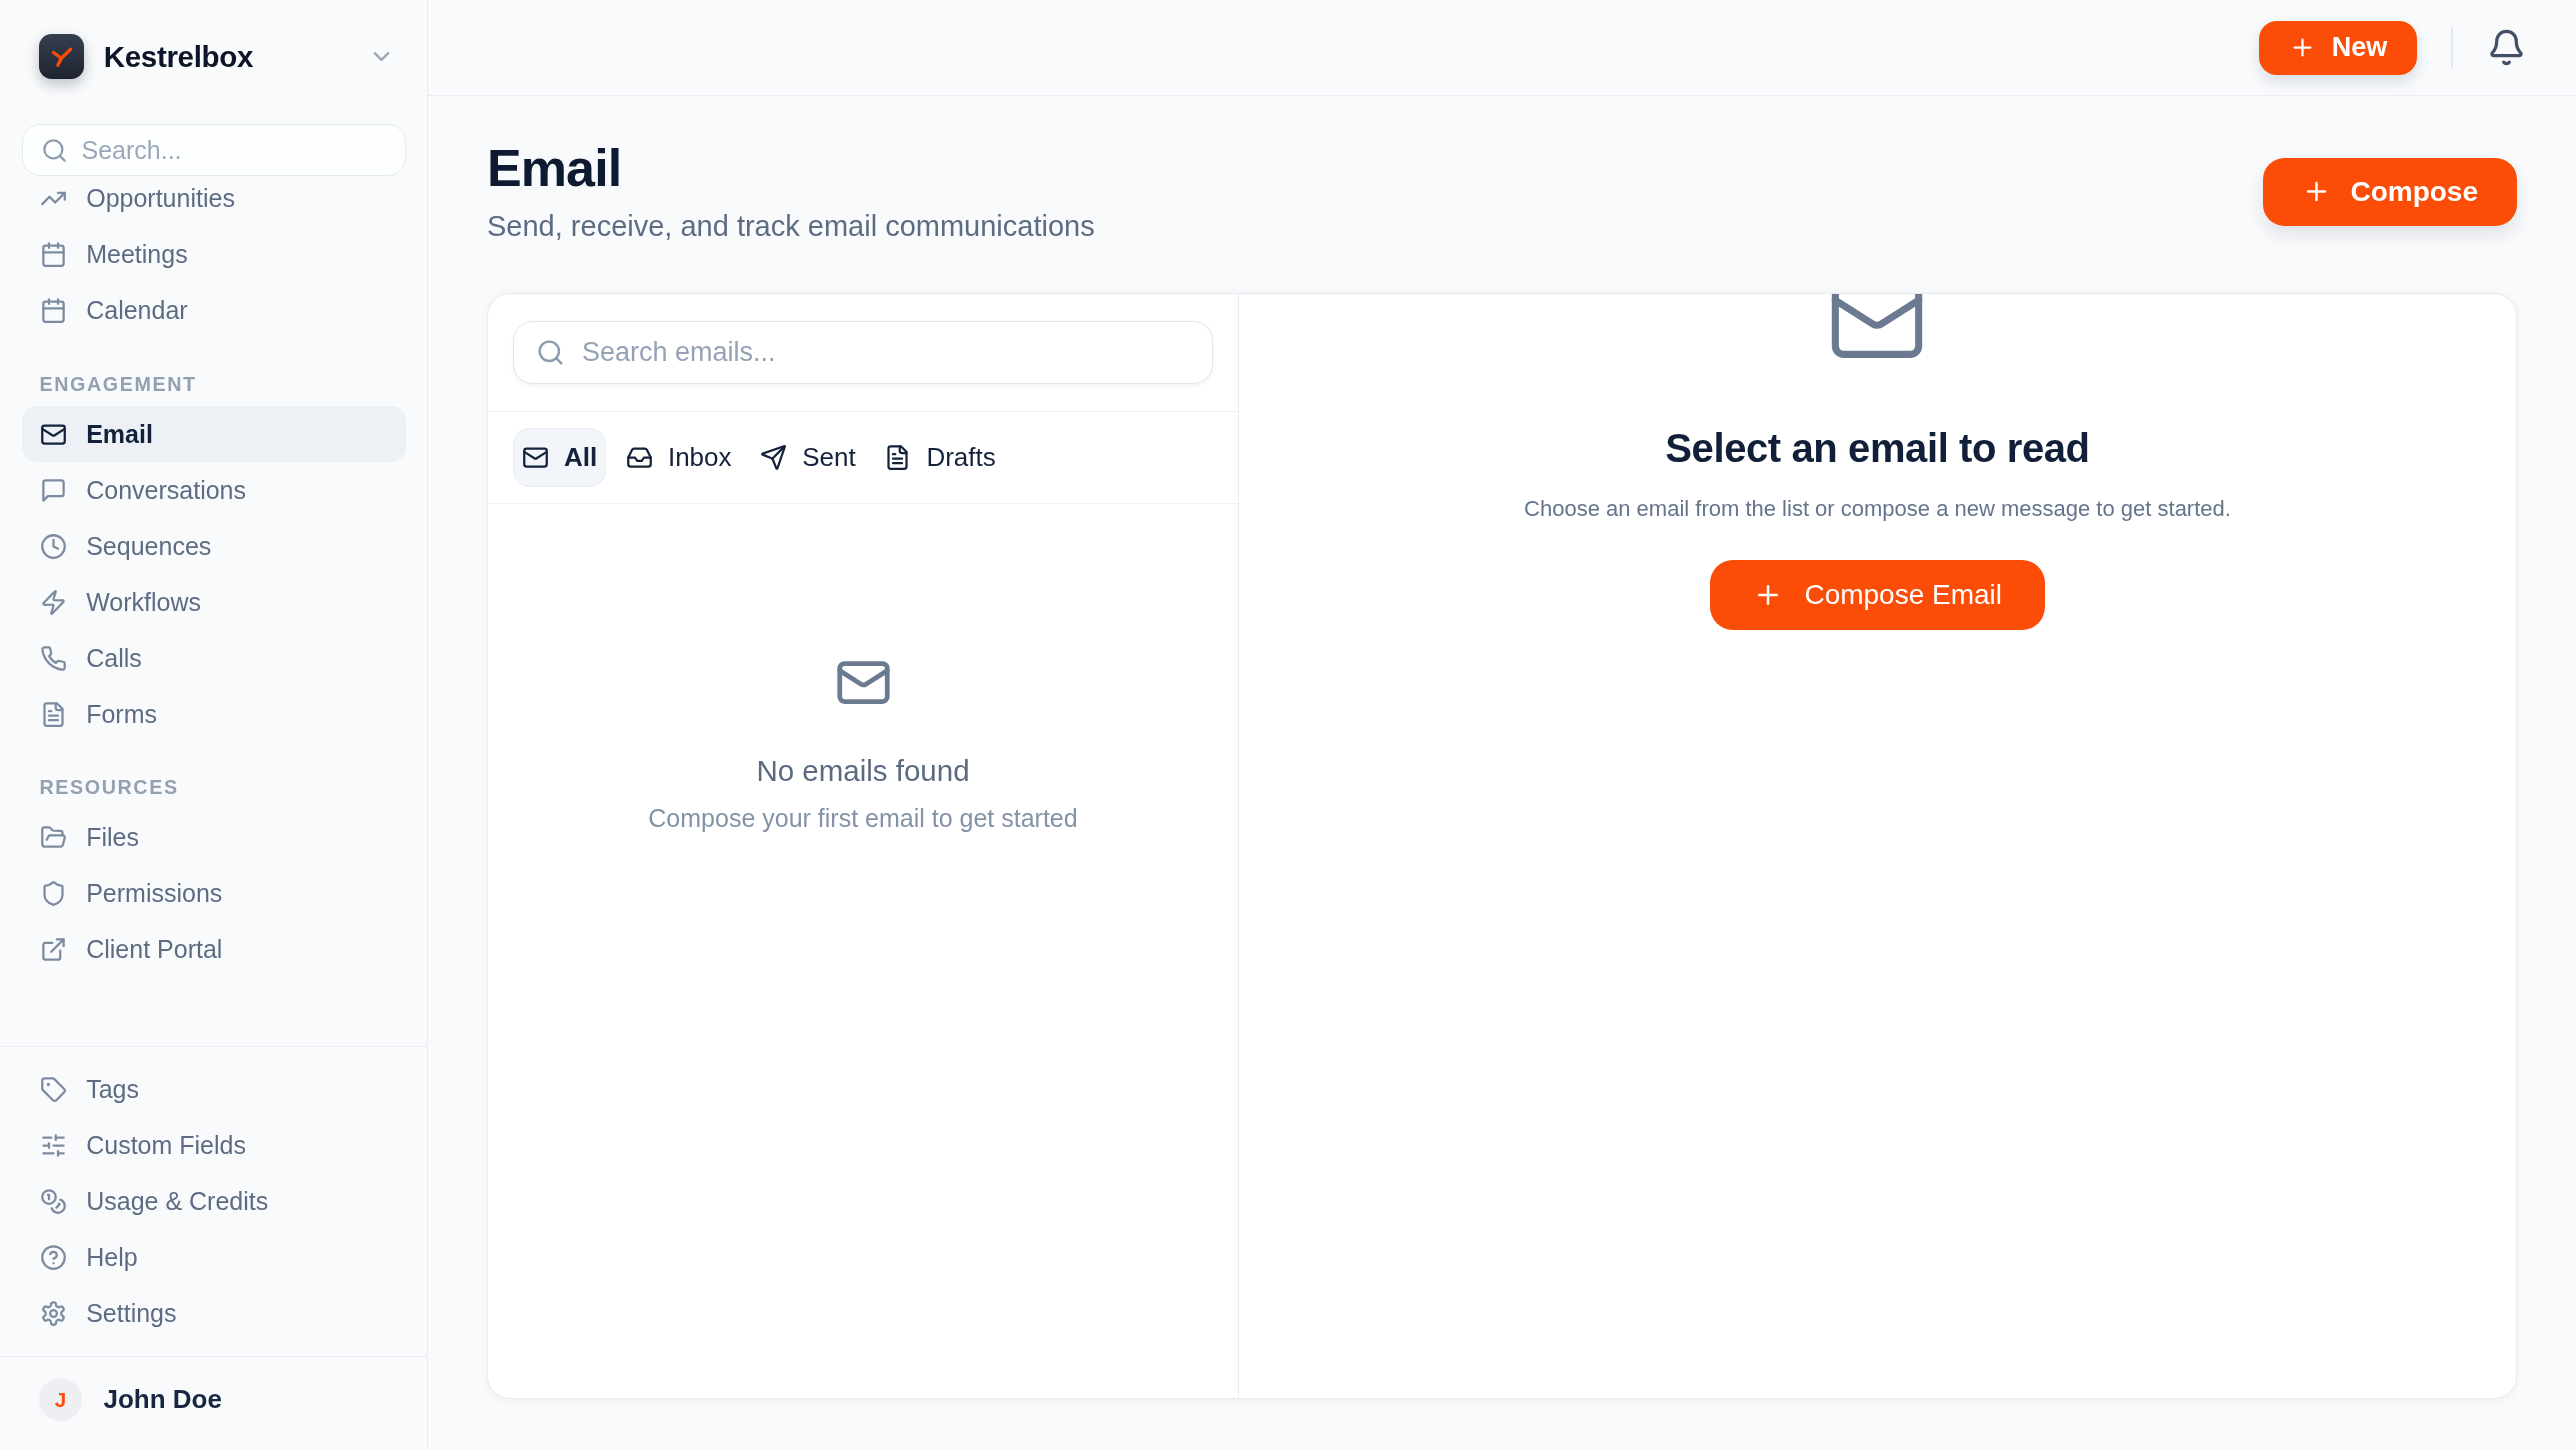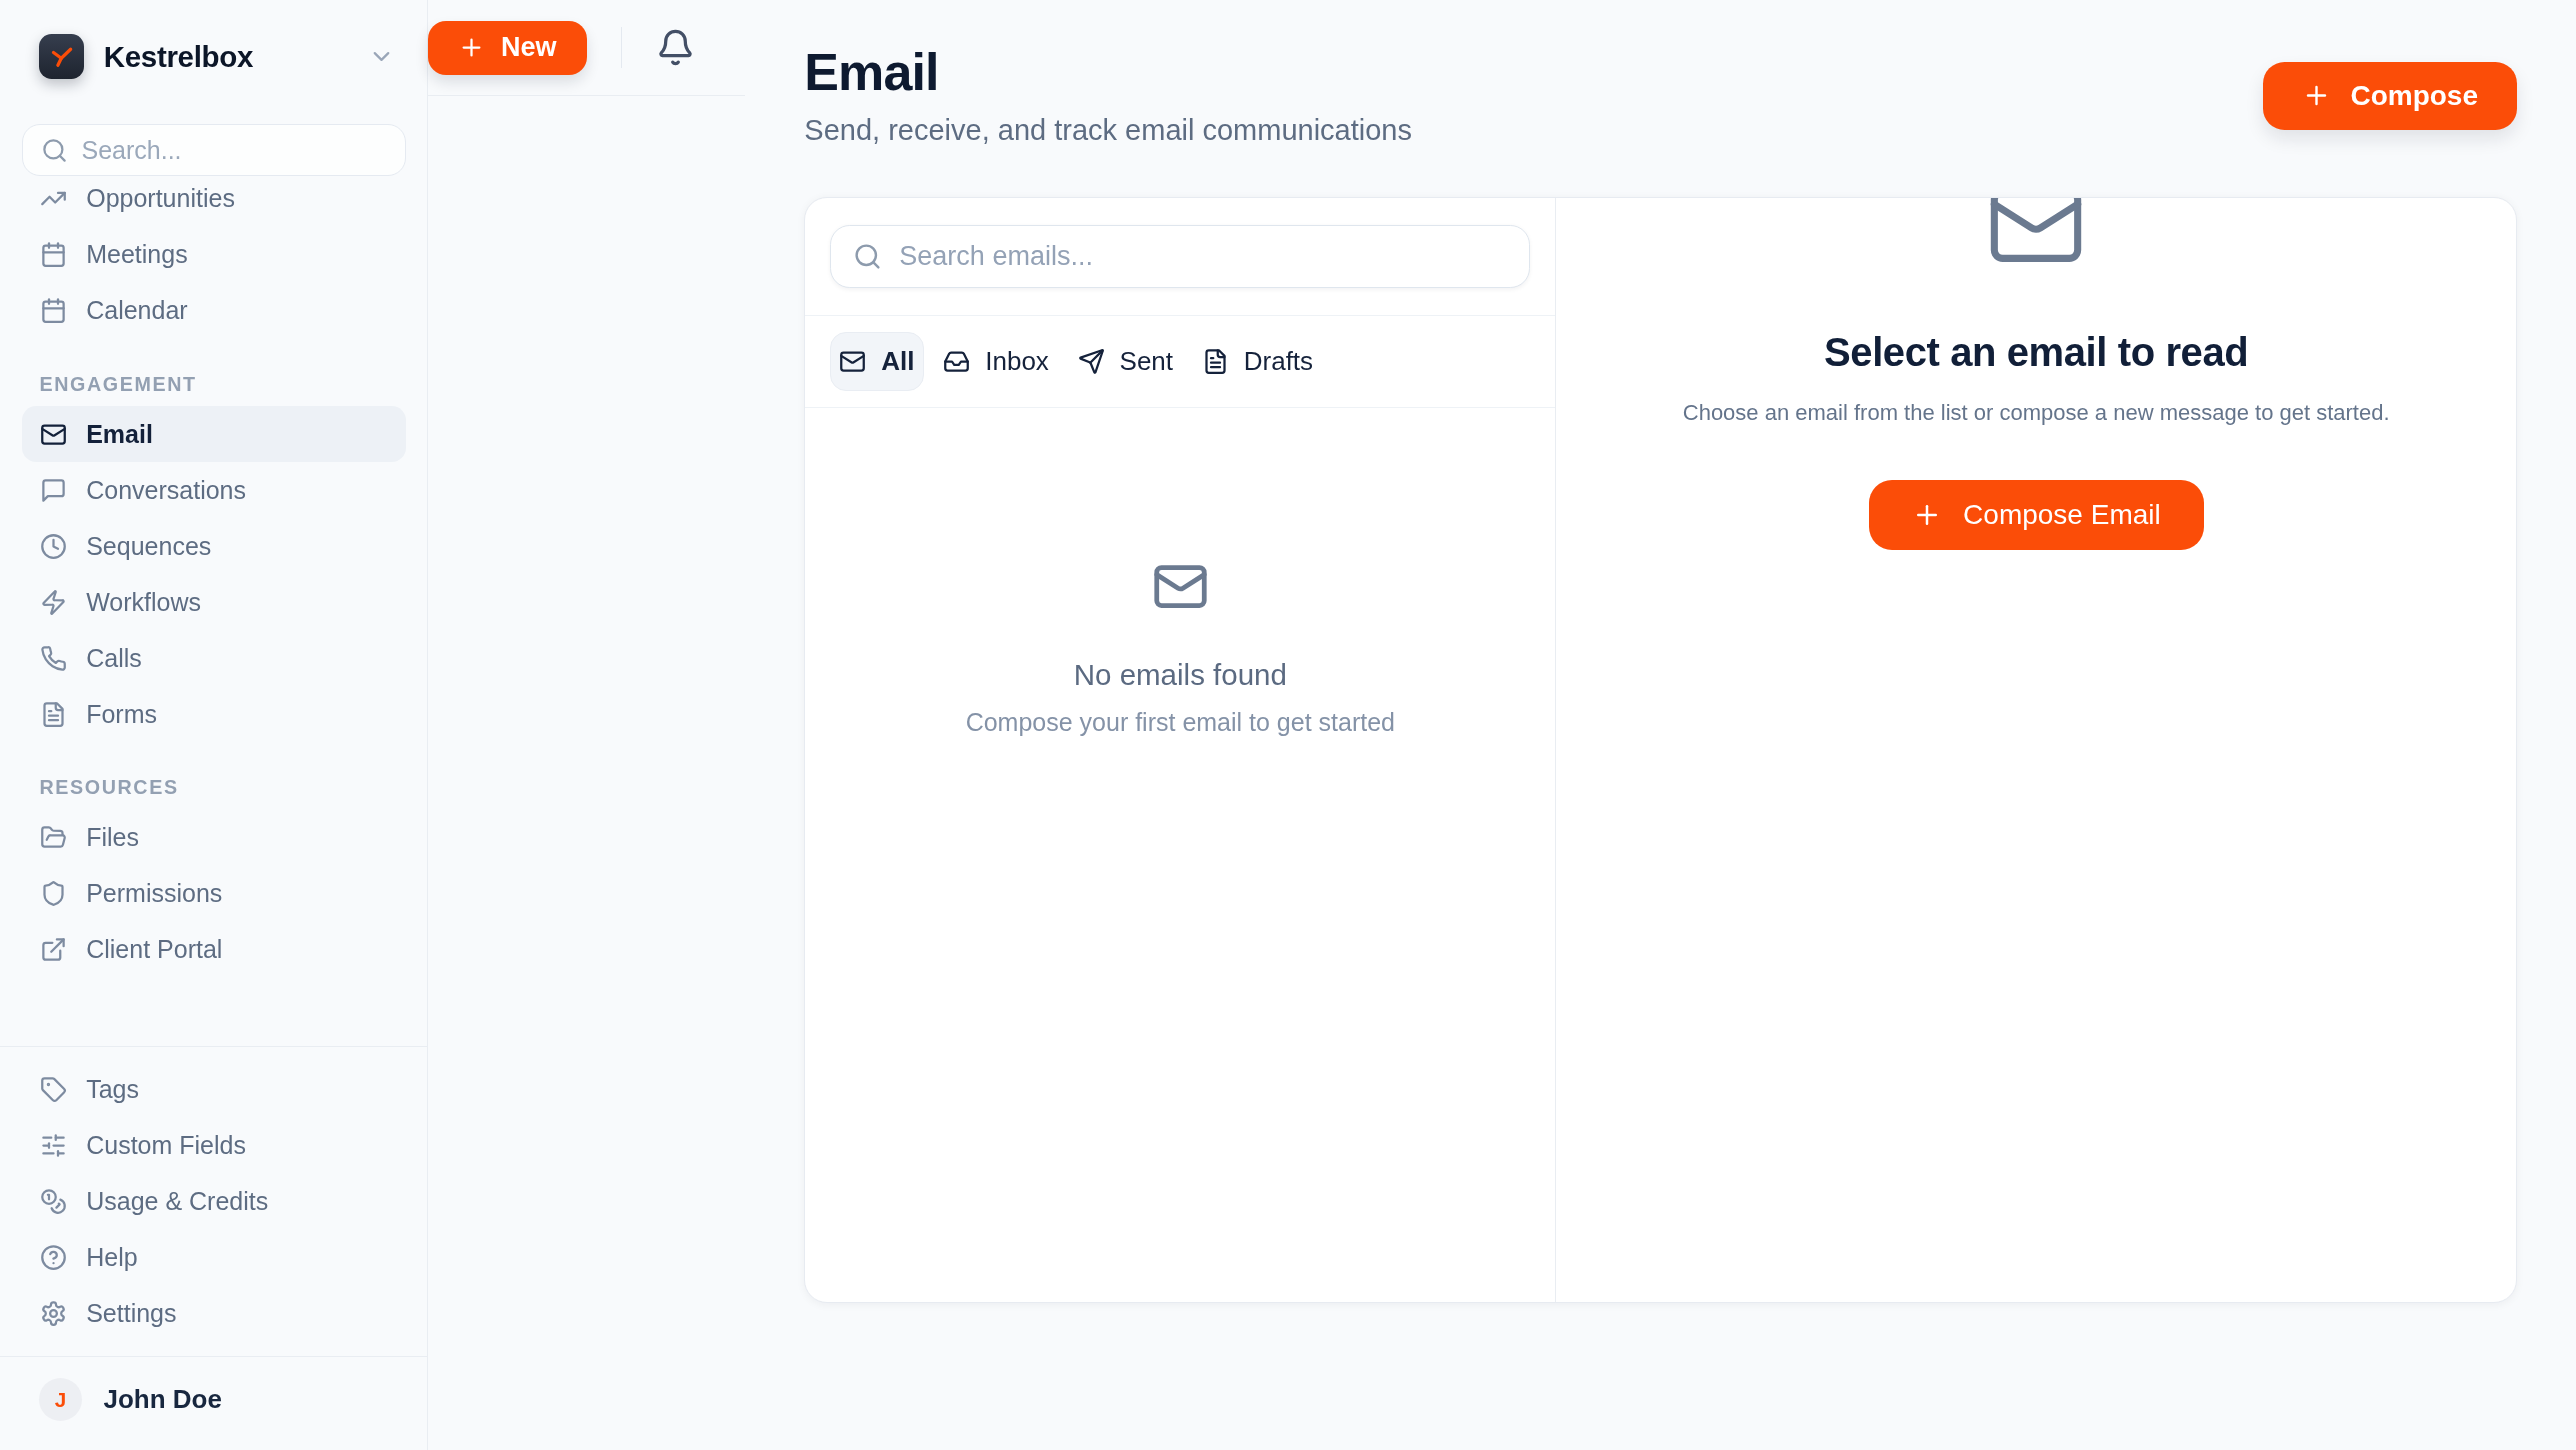--- a/index.html
+++ b/index.html
@@ -34,21 +34,21 @@
   .nav-item.active{background:#edf1f6;color:#13213a;font-weight:700}
   .nav-item.active .nav-icon{color:#13213a}
   .nav-section-label{font-size:19.7px;font-weight:700;letter-spacing:1.6px;color:#93a0b2;margin:34px 0 10.7px 18px}
 
   .side-bottom{margin-top:auto;border-top:1.8px solid #e9edf2;padding:14.3px 21.5px 0}
   .user-block{border-top:1.8px solid #e9edf2;margin-top:14.3px;padding:21.5px 39px 30px;display:flex;align-items:center;cursor:pointer}
   .avatar{width:43px;height:43px;border-radius:50%;background:#edeff3;display:flex;align-items:center;justify-content:center;font-size:20.6px;font-weight:700;color:var(--accent);flex:0 0 auto}
   .user-name{margin-left:21.5px;font-size:26px;font-weight:700;color:#18273f}
 
   
-  .main{flex:1;display:flex;min-width:0}
+  .main{flex:1;display:flex;flex-direction:column;min-width:0}
   .topbar{height:96px;border-bottom:1.8px solid #e9edf2;display:flex;align-items:center;justify-content:flex-end;padding-right:50px;flex:0 0 auto}
   .btn{display:inline-flex;align-items:center;justify-content:center;background:var(--accent);color:#fff;border:none;cursor:pointer;font-family:inherit}
   .btn .plus-i{margin-right:16px;color:#fff}
   .btn-new{height:54px;padding:0 30px;border-radius:18px;font-size:27px;font-weight:600;box-shadow:0 7.2px 14.3px rgba(17,24,39,.12)}
   .btn-new .plus-i{width:27px;height:27px}
   .top-divider{width:1.8px;height:41px;background:#e4e9f0;margin:0 34px}
   .bell-btn{width:39px;height:39px;color:#434f66;background:none;border:none;padding:0;cursor:pointer}
 
   .content{flex:1;padding:0 59px;display:flex;flex-direction:column;min-height:0}
   .page-head{display:flex;align-items:center;justify-content:space-between;margin-top:45px;flex:0 0 auto}
@@ -74,21 +74,21 @@
   .empty-icon{width:57px;height:57px;margin:0 auto;color:#6b7a90}
   .empty-title{margin-top:43px;font-size:29.5px;font-weight:500;color:#5b6a81}
   .empty-caption{margin-top:16px;font-size:25px;color:#8492a7}
 
   .read-col{flex:1;display:flex;align-items:flex-start;justify-content:center}
   .read-inner{text-align:center;margin-top:-23px;max-width:725px}
   .read-icon{width:100px;height:100px;margin:0 auto;color:#6b7a90}
   .read-icon svg{stroke-width:1.7}
   .read-title{margin-top:55px;font-size:40px;font-weight:700;color:#111f38;letter-spacing:-0.4px}
   .read-desc{margin-top:21.5px;font-size:22px;line-height:1.55;color:#64748b}
-  .btn-compose-email{margin-top:50px;height:70px;padding:0 43px;border-radius:23px;font-size:28px;font-weight:500}
+  .btn-compose-email{margin-top:34px;height:70px;padding:0 43px;border-radius:23px;font-size:28px;font-weight:500}
   .btn-compose-email .plus-i{width:30px;height:30px;margin-right:21.5px}
 </style>
 </head>
 <body>
 
 <div class="app">
 
   <aside class="sidebar">
     <div class="brand">
       <div class="brand-tile">

